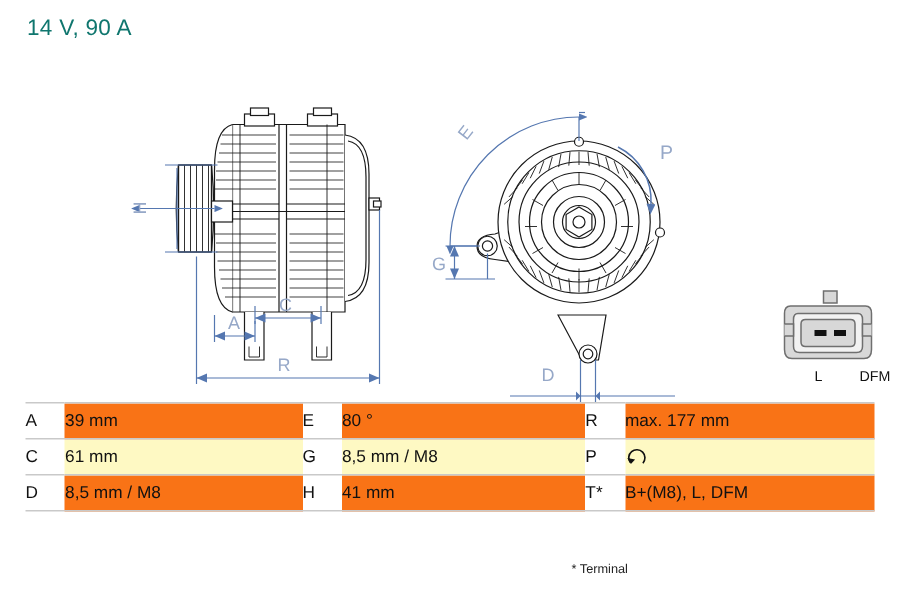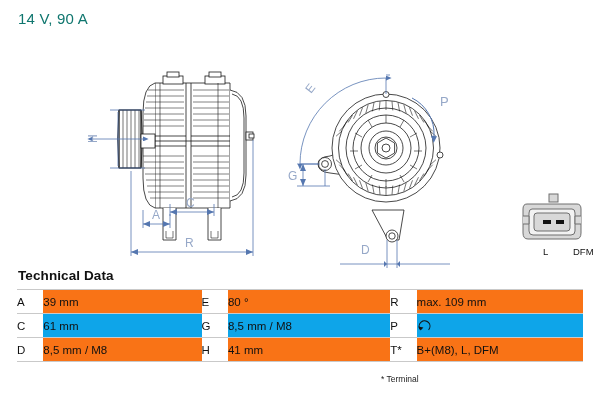--- a/index.html
+++ b/index.html
@@ -74,21 +74,21 @@
     text-align: left;
     padding-left: 8px;
     background: #ffffff;
     width: 26px;
   }
   td.val {
     padding-left: 9px;
     background: #f97316;
   }
   tr.alt td.val {
-    background: #0ea5e9;
+    background: #fef9c3;
   }
   .col-a { width: 26px; }
   .col-b { width: 156px; }
   .col-c { width: 26px; }
   .col-d { width: 160px; }
   .col-e { width: 34px; }
   .col-f { width: 164px; }
 
   
   .rot-symbol {
@@ -360,31 +360,30 @@
       <path d="M581,188 L575,188 L575,196 L581,196" fill="#d8d8d8"></path>
     </g>
   </svg>
 
   <div class="conn-label" style="left:543px; top:218px;">L</div>
   <div class="conn-label" style="left:573px; top:218px;">DFM</div>
 </div>
 
 <div id="tech-block">
 
-  <div id="tech-heading">Technical Data</div>
 
   <table class="tech-table">
     <tbody>
       <tr>
         <td class="key col-a">A</td>
         <td class="val col-b">39 mm</td>
         <td class="key col-c">E</td>
         <td class="val col-d">80 °</td>
         <td class="key col-e">R</td>
-        <td class="val col-f">max. 109 mm</td>
+        <td class="val col-f">max. 177 mm</td>
       </tr>
 
       <tr class="alt">
         <td class="key col-a">C</td>
         <td class="val col-b">61 mm</td>
         <td class="key col-c">G</td>
         <td class="val col-d">8,5 mm / M8</td>
         <td class="key col-e">P</td>
         <td class="val col-f">
           <span class="rot-symbol">

